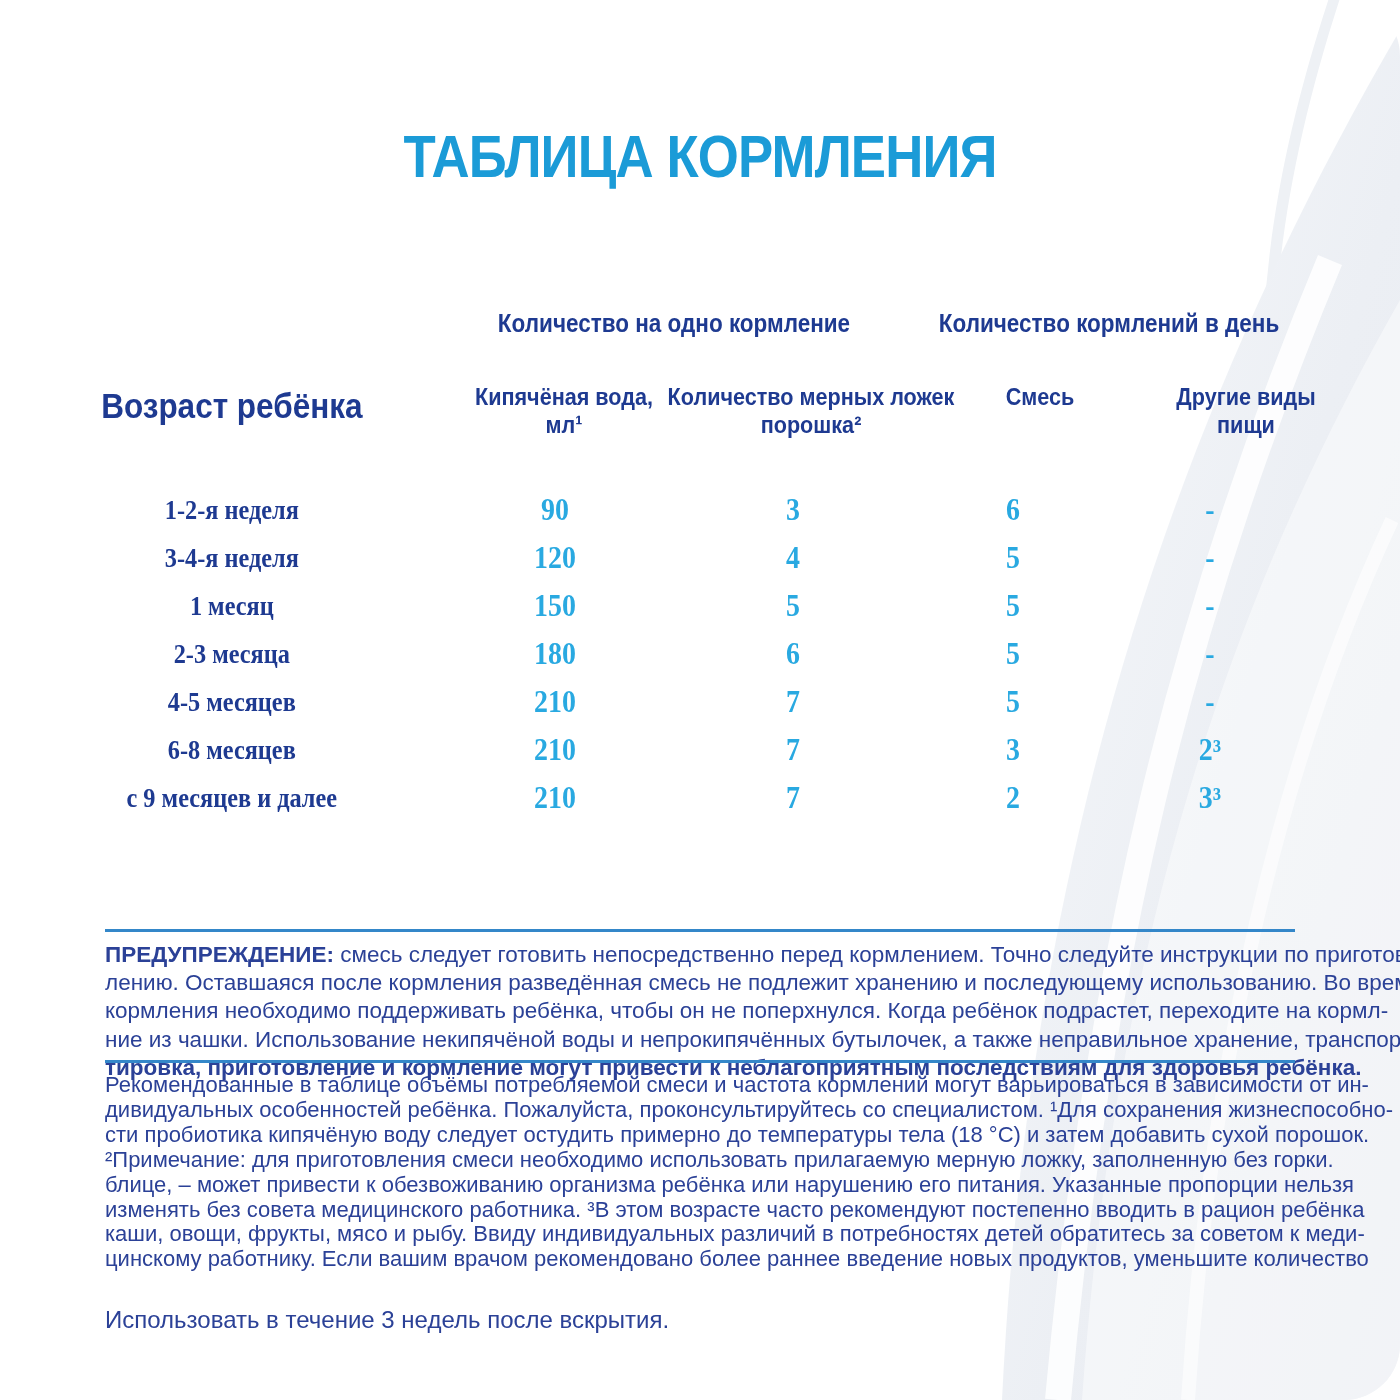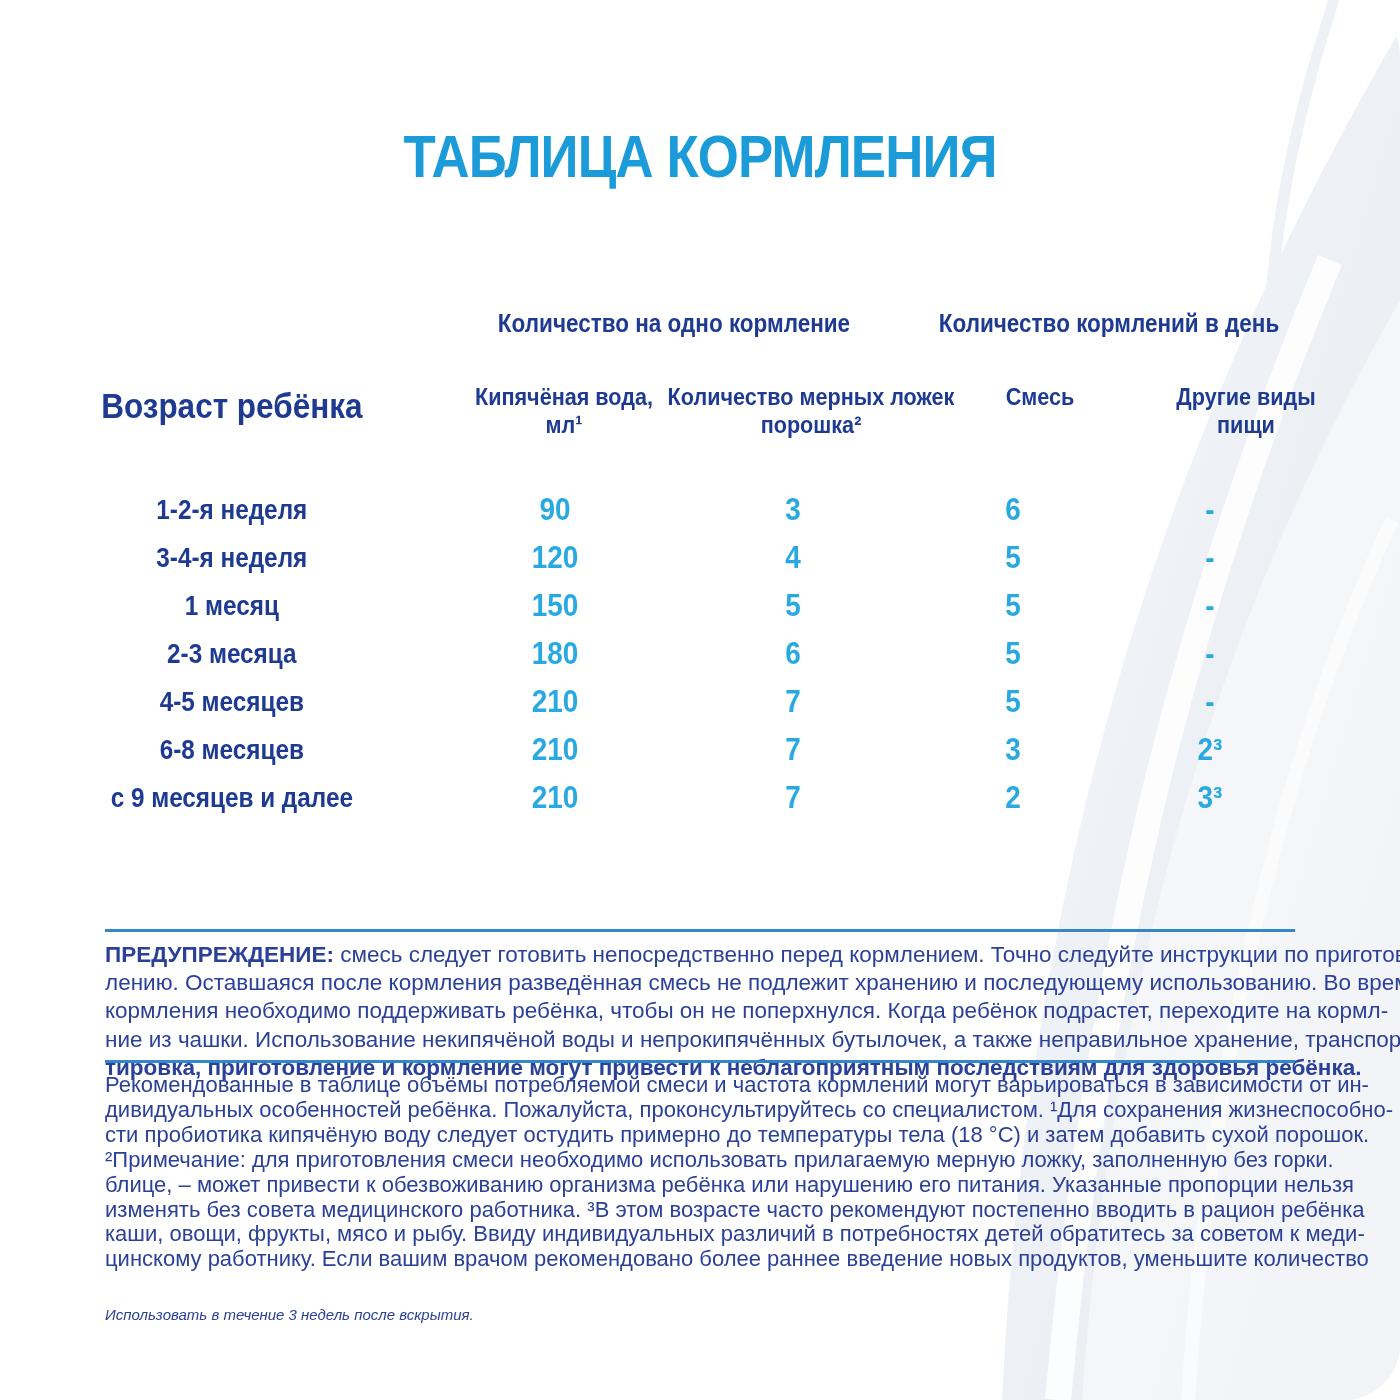--- a/index.html
+++ b/index.html
@@ -33,37 +33,37 @@
   .condensed{transform:scaleX(.9);}
   .gh-row{top:303px;height:60px;}
   .gh-spacer{}
   .gh{grid-column:span 2;font-size:25px;font-weight:bold;color:var(--navy);align-items:flex-start;padding-top:6px;}
   .ch-row{top:383px;height:92px;align-items:start;gap:9px;}
   .ch{font-size:24px;line-height:28px;font-weight:bold;color:var(--navy);
       white-space:pre;align-items:flex-start;}
   .ch-age{font-size:35px;line-height:38px;padding-top:4px;}
   .age-col{padding-right:86px;box-sizing:border-box;}
   .rows{top:486px;left:105px;position:absolute;width:1201px;}
-  .trow{position:relative;display:grid;grid-template-columns:331px 238px 238px 202px 192px;height:48px;}
+  .trow{position:relative;display:grid;grid-template-columns:331px 238px 238px 202px 192px;height:48px;font-family:Liberation Serif, serif;}
   .age{font-size:27px;font-weight:bold;color:var(--navy);white-space:pre;}
   .val{font-size:31px;font-weight:bold;color:var(--value-blue);white-space:pre;}
 
   .rule{position:absolute;left:105px;width:1190px;height:3px;background:var(--rule-blue);}
   .rule-top{top:929px;}
   .rule-bottom{top:1060px;}
 
   .para{position:absolute;left:105px;width:1192px;color:var(--body-navy);}
   .warning{top:941px;font-size:22.5px;line-height:28.2px;}
   .warning .jline,.notes .jline{
     text-align:justify;text-align-last:justify;white-space:nowrap;
   }
   .lastline{text-align:center;white-space:nowrap;font-weight:bold;}
   .warning b{font-weight:bold;}
   .notes{top:1073px;font-size:22px;line-height:24.9px;}
-  .footer{top:1306px;font-size:15px;font-style:italic;}
+  .footer{top:1306px;font-size:24px;}
 </style>
 </head>
 <body>
 
 <div class="page">
 
   <svg class="swoosh" viewBox="0 0 1400 1400" width="1400" height="1400" aria-hidden="true">
     <defs>
       <linearGradient id="g1" x1="0" y1="0" x2="1" y2="1">
         <stop offset="0" stop-color="#f7f9fb"></stop>

